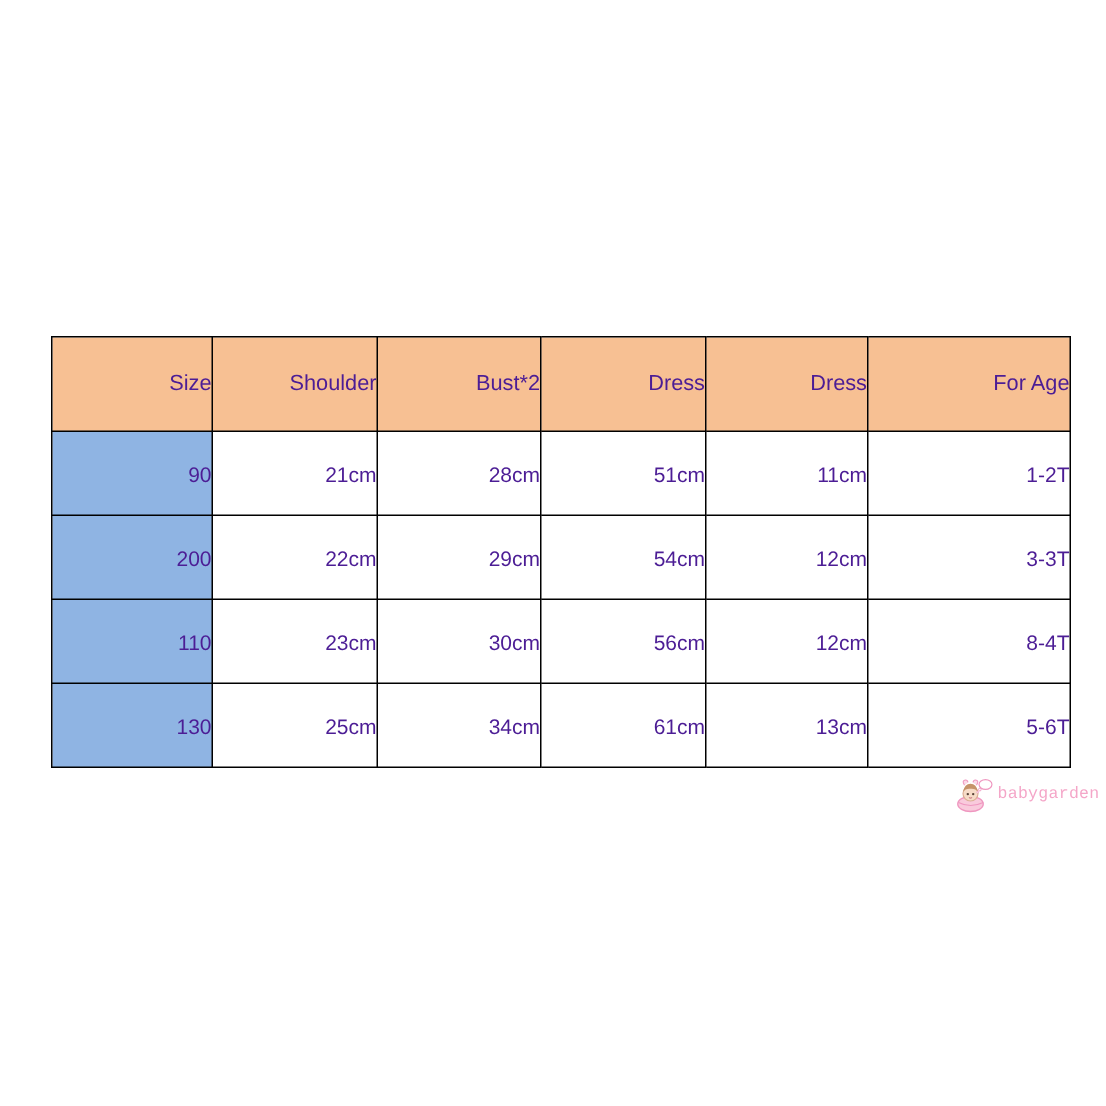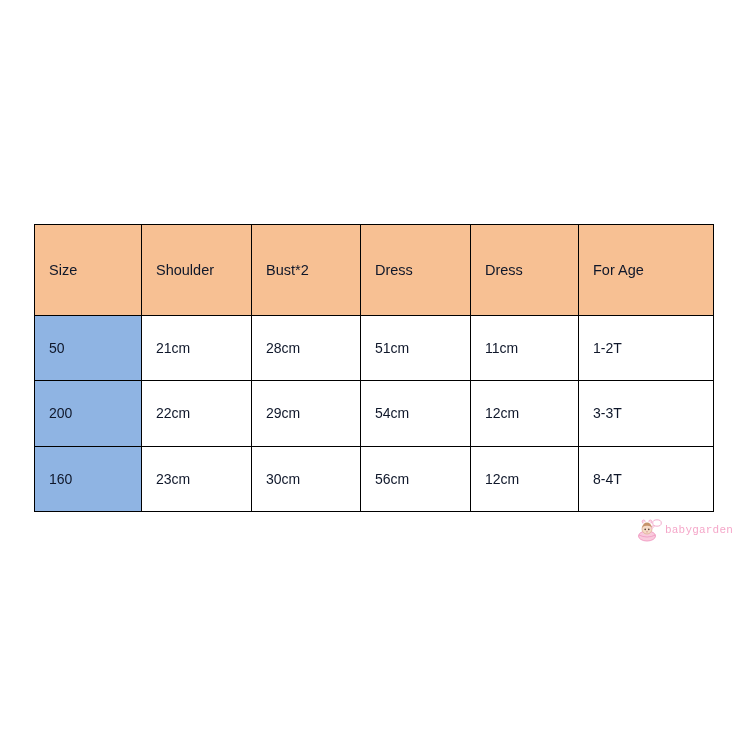--- a/index.html
+++ b/index.html
@@ -26,27 +26,27 @@
   table.size-chart {
     width: 679px;
     height: 288px;
     border-collapse: collapse;
     table-layout: fixed;
   }
 
   table.size-chart td,
   table.size-chart th {
     border: 1px solid #000000;
-    text-align: left;
+    text-align: right;
     vertical-align: middle;
     font-weight: normal;
-    color: #0f172a;
+    color: #4c1d95;
     font-size: 14px;
     font-family: "Liberation Sans", sans-serif;
-    padding: 14px;
+    padding: 0;
   }
 
   table.size-chart thead th {
     background: #F7C093;
     height: 62px;
     font-size: 14.5px;
   }
 
   table.size-chart tbody tr {
     height: 45px;
@@ -112,42 +112,50 @@
         <th>Size</th>
         <th>Shoulder</th>
         <th>Bust*2</th>
         <th>Dress</th>
         <th>Dress</th>
         <th>For Age</th>
       </tr>
     </thead>
     <tbody>
       <tr>
-        <td class="size-cell">50</td>
+        <td class="size-cell">90</td>
         <td>21cm</td>
         <td>28cm</td>
         <td>51cm</td>
         <td>11cm</td>
         <td>1-2T</td>
       </tr>
       <tr>
         <td class="size-cell">200</td>
         <td>22cm</td>
         <td>29cm</td>
         <td>54cm</td>
         <td>12cm</td>
         <td>3-3T</td>
       </tr>
       <tr>
-        <td class="size-cell">160</td>
+        <td class="size-cell">110</td>
         <td>23cm</td>
         <td>30cm</td>
         <td>56cm</td>
         <td>12cm</td>
         <td>8-4T</td>
+      </tr>
+      <tr>
+        <td class="size-cell">130</td>
+        <td>25cm</td>
+        <td>34cm</td>
+        <td>61cm</td>
+        <td>13cm</td>
+        <td>5-6T</td>
       </tr>
     </tbody>
   </table>
 </div>
 
 <div id="watermark">
   <span class="wm-mark">
     <svg viewBox="0 0 26 26" width="26" height="26" aria-hidden="true">
       <ellipse cx="11" cy="19" rx="8.5" ry="5" fill="#F9C6DA" stroke="#EE8FBB" stroke-width="0.9"></ellipse>
       <path d="M3 18 Q11 22 19.5 18" stroke="#EE8FBB" stroke-width="0.8" fill="none"></path>

